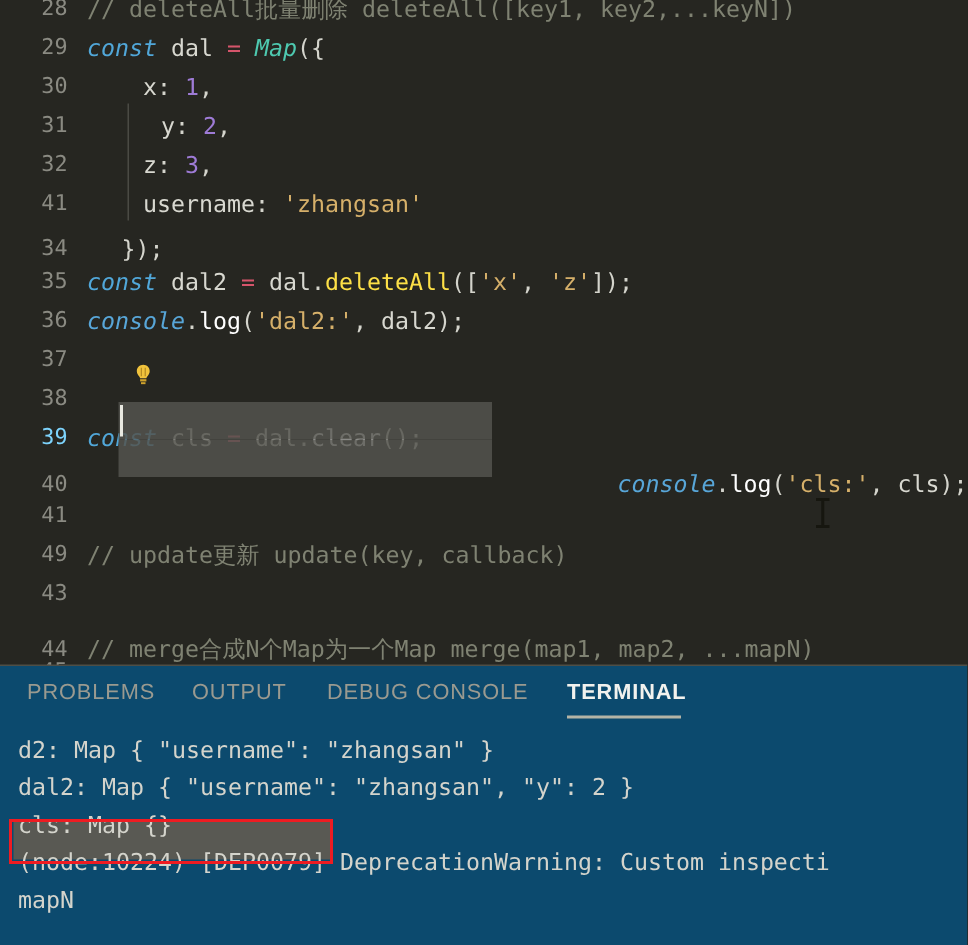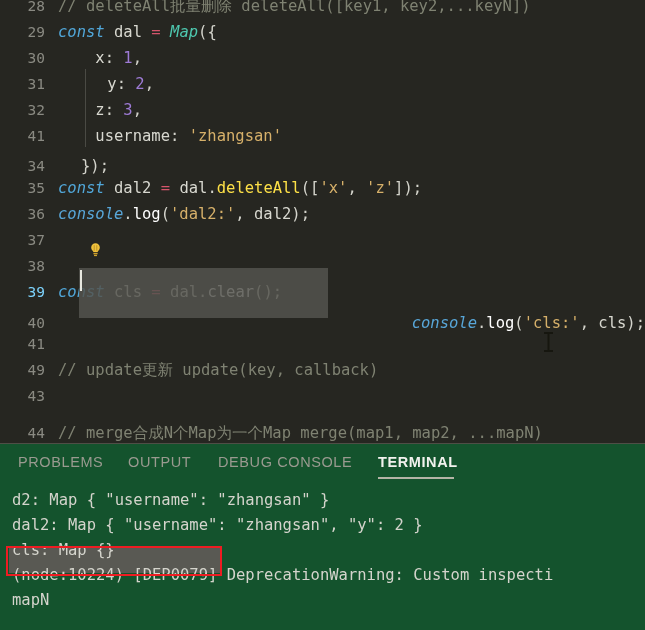--- a/index.html
+++ b/index.html
@@ -62,21 +62,21 @@
 
   
   .editor-divider {
     position:absolute; left:0; top:443px; width:645px; height:1px;
     background:#4e4e46;
   }
 
   
   #panel {
     position:absolute; left:0; top:444px; width:645px; height:186px;
-    background:#14532d;
+    background:#0c4a6e;
   }
   #panel-tabs {
     position:absolute; left:0; top:0; width:645px; height:42px;
   }
   .ptab {
     position:absolute; top:10px;
     font-family:"Liberation Sans",sans-serif;
     font-size:14.5px; letter-spacing:0.6px;
     color:#9a9a90; cursor:pointer;
   }

